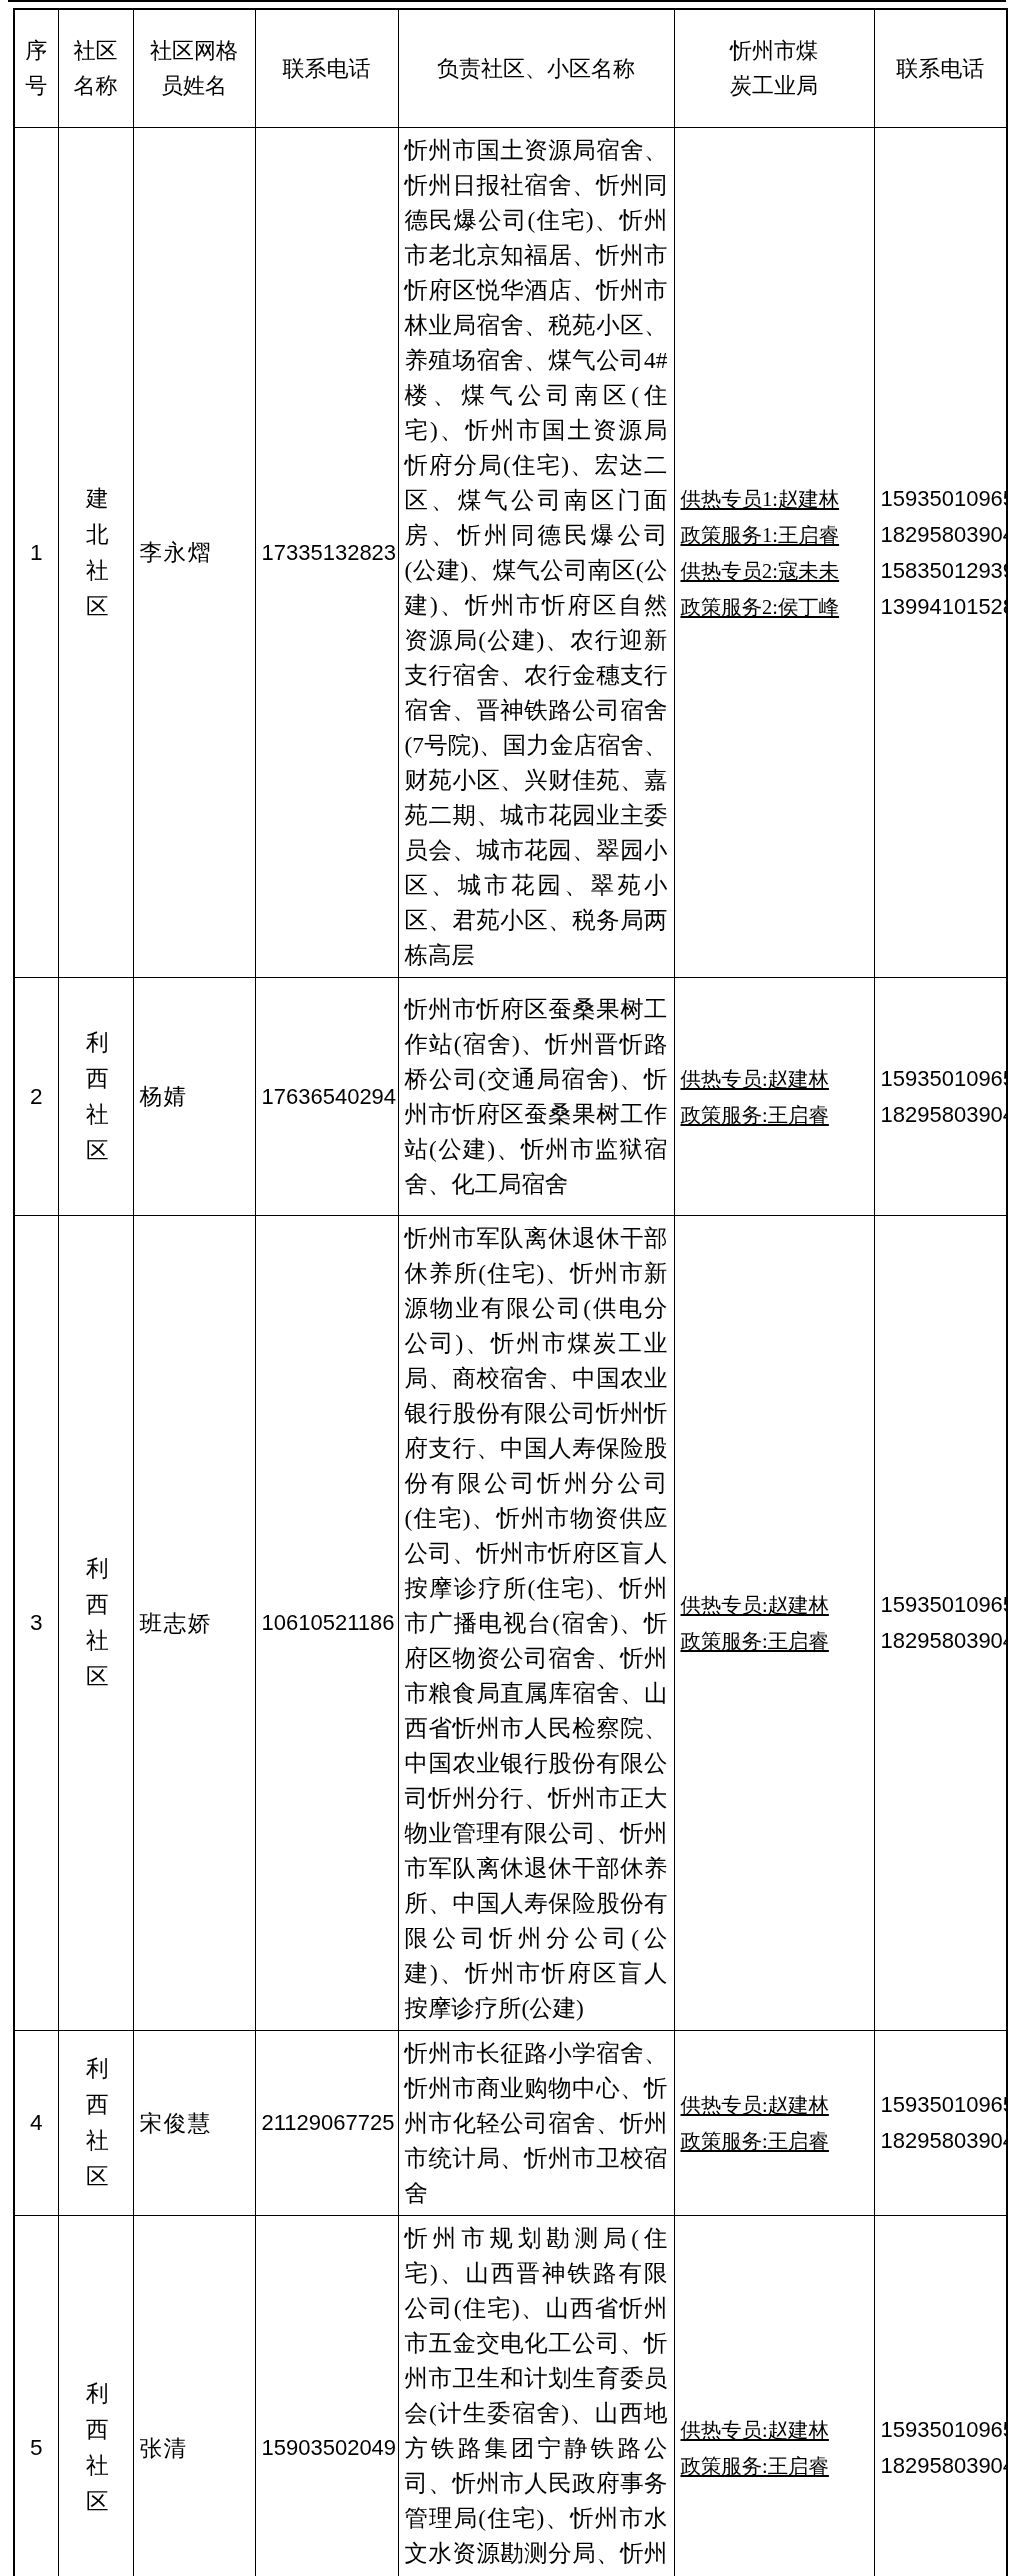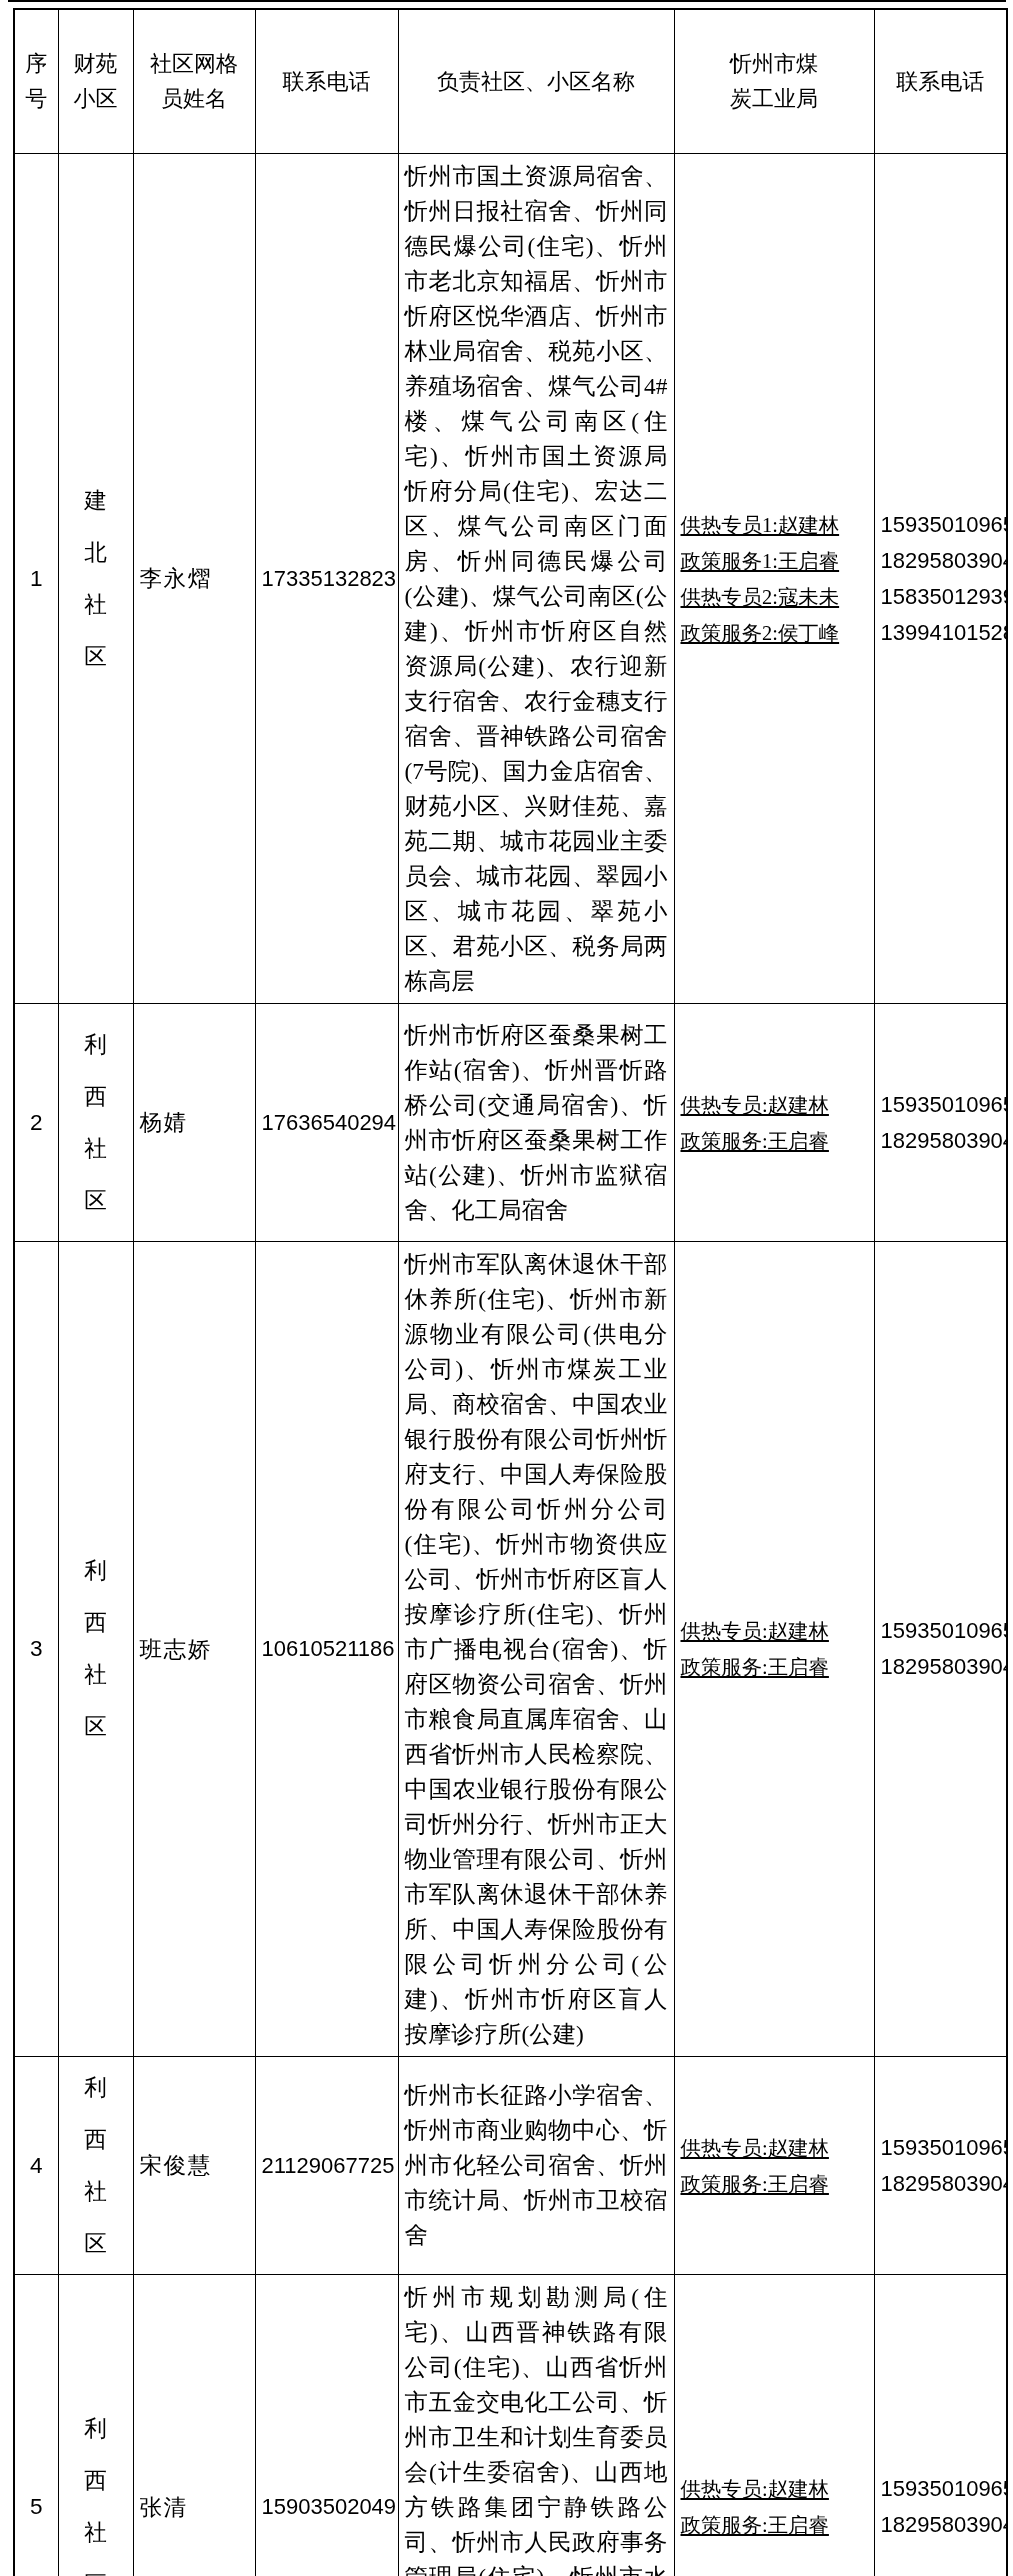--- a/index.html
+++ b/index.html
@@ -25,22 +25,22 @@
   th .wrapbox{display:inline-block;vertical-align:middle;}
   th .w1{max-width:25px;}
   th .w2{max-width:51px;}
   th .w4{max-width:106px;}
   td.no-cell{
     text-align:center;font-family:"Liberation Sans","DejaVu Sans",sans-serif;
     font-weight:600;font-size:22.6px;
   }
   td.community-cell{text-align:center;}
   .community-text{
-    display:inline-block;width:26px;font-size:22.6px;line-height:52px;
-    word-break:break-all;text-align:center;
+    display:inline-block;width:26px;font-size:22.6px;line-height:36px;
+    word-break:break-all;text-align:right;
   }
   td.name-cell{text-align:left;font-size:22.6px;letter-spacing:1.5px;}
   td.phone-cell{
     text-align:left;font-family:"Liberation Sans","DejaVu Sans",sans-serif;
     font-weight:600;font-size:22px;
   }
   td.areas-cell{
     font-size:23.4px;line-height:35px;text-align:justify;text-align-last:left;
     padding:13.6px 12px;
   }
@@ -65,23 +65,23 @@
     <col style="width:44px">
       <col style="width:75px">
       <col style="width:122px">
     <col style="width:143px">
       <col style="width:276px">
       <col style="width:200px">
     <col style="width:133px">
   </colgroup>
 
   <tbody>
-      <tr style="height:145px">
+      <tr style="height:119px">
     <th><span class="wrapbox w1">序号</span></th>
-    <th><span class="wrapbox w2">财苑小区</span></th>
+    <th><span class="wrapbox w2">社区名称</span></th>
     <th><span class="wrapbox w4">社区网格员姓名</span></th>
     <th><span>联系电话</span></th>
     <th><span>负责社区、小区名称</span></th>
     <th><span class="wrapbox w4">忻州市煤炭工业局</span></th>
     <th><span>联系电话</span></th>
   </tr>
 
   <tr style="height:783px">
     <td class="no-cell">1</td>
     <td class="community-cell"><span class="community-text">建北社区</span></td>

